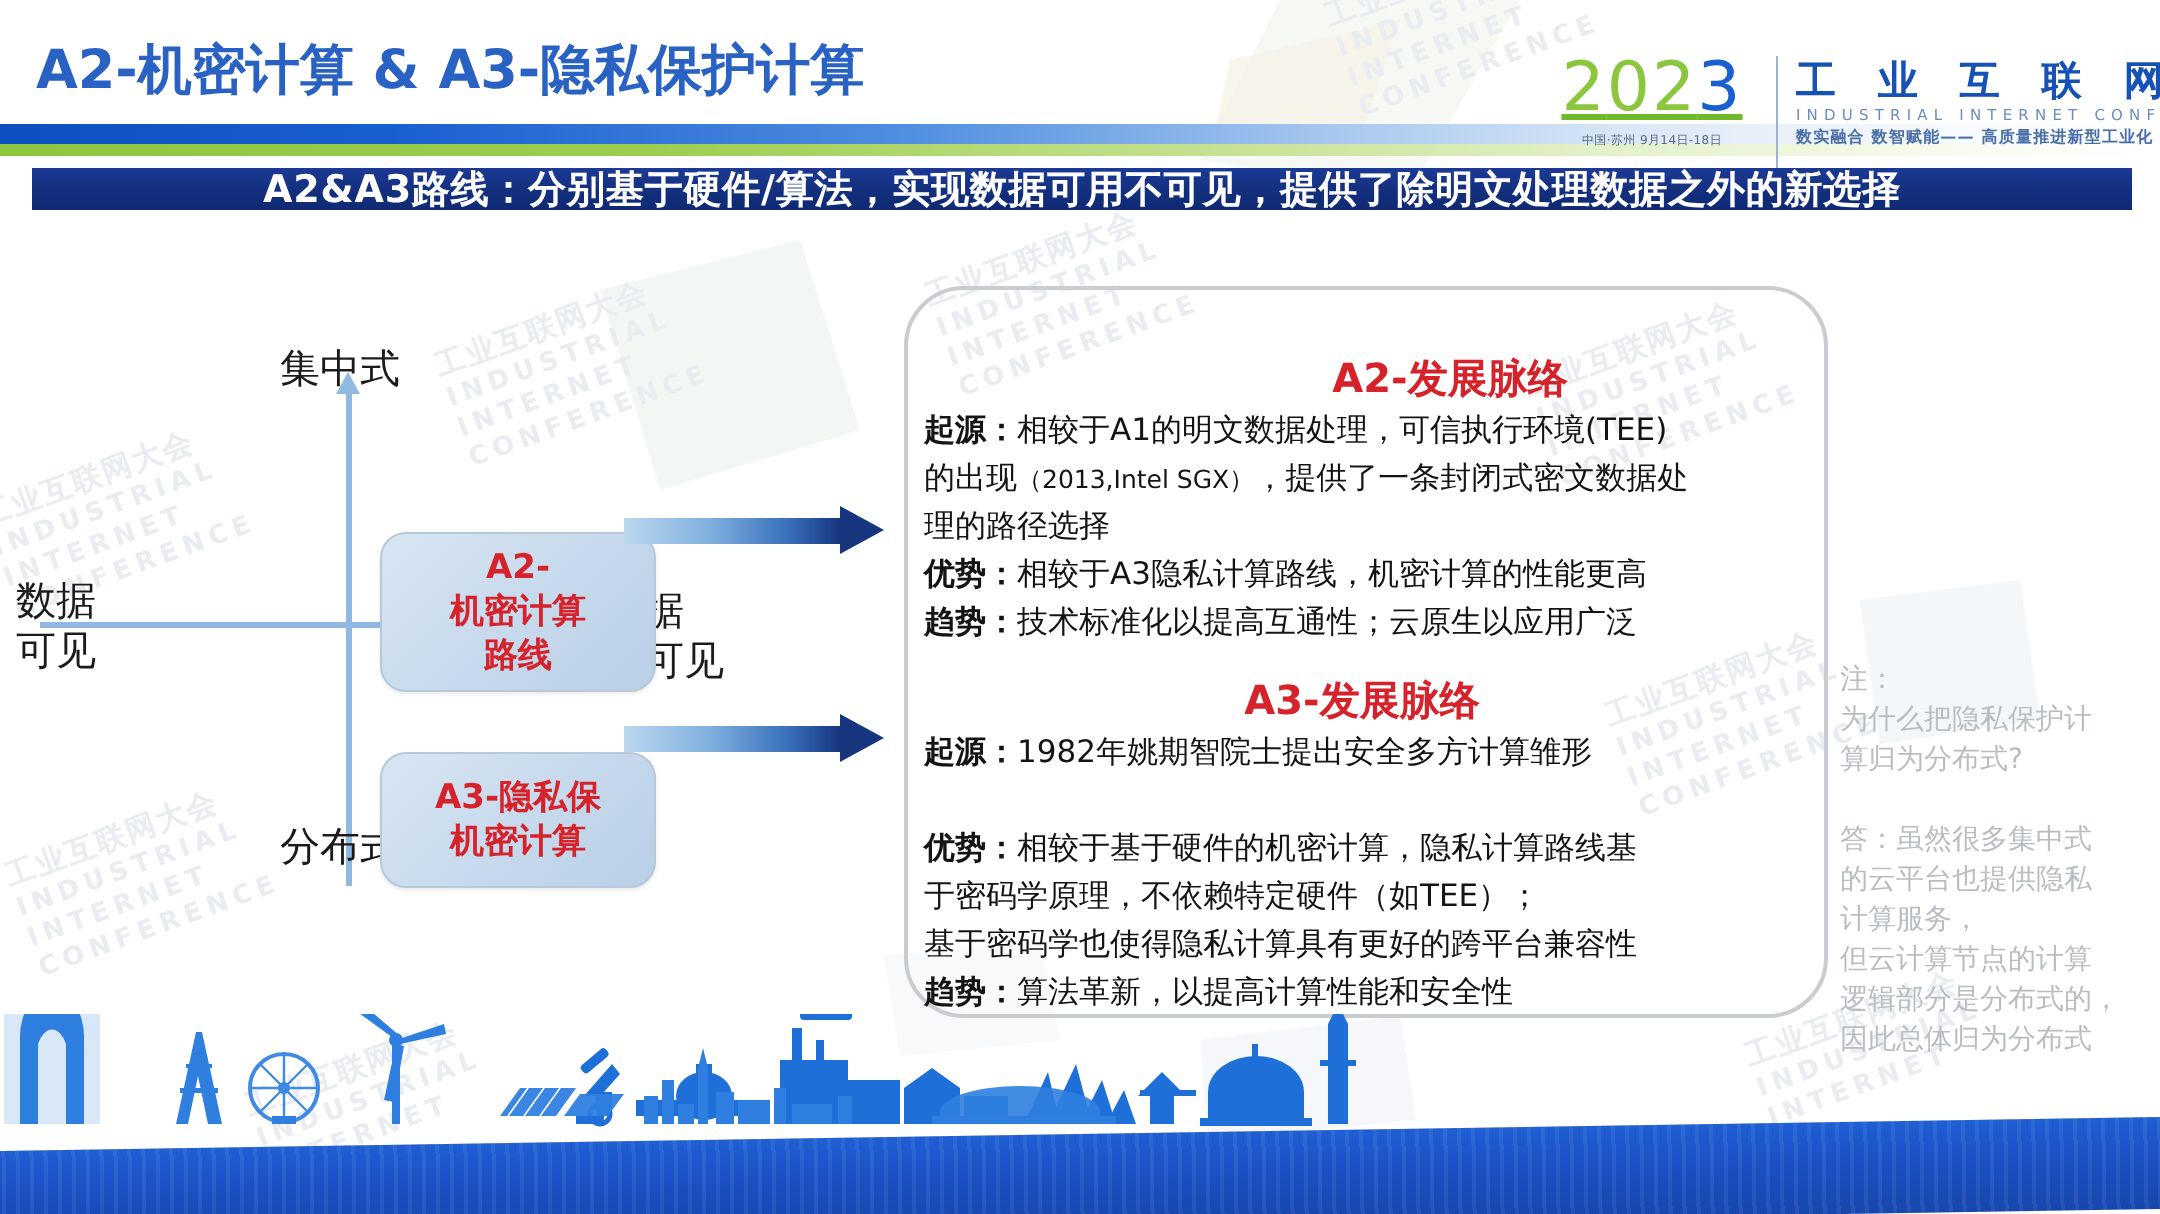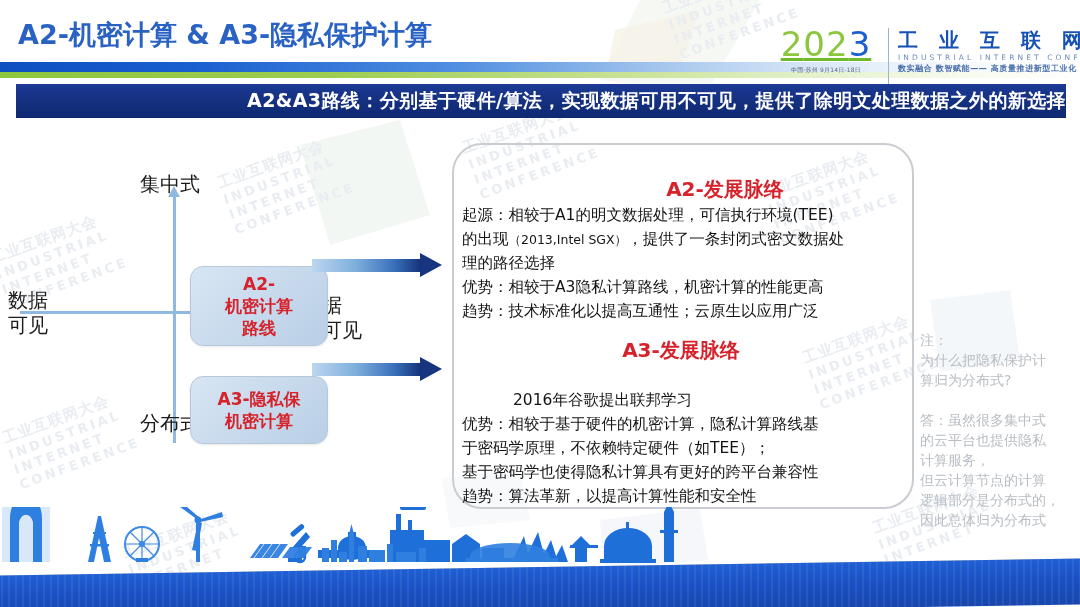--- a/index.html
+++ b/index.html
@@ -132,25 +132,25 @@
     white-space: nowrap;
     font-weight: 600;
   }
 
   
   .banner {
     position: absolute;
     left: 16px;
     top: 84px;
     width: 1050px;
-    height: 34px;
+    height: 21px;
     background: linear-gradient(to bottom, #1c3a96 0%, #14307f 50%, #0f2a72 100%);
     display: flex;
     align-items: center;
-    justify-content: flex-end;
+    justify-content: center;
   }
   .banner-text {
     color: #ffffff;
     font-size: 19px;
     font-weight: 700;
     letter-spacing: 0.4px;
     white-space: nowrap;
   }
 
   
@@ -266,21 +266,21 @@
   .sec-a2-title { top: 176px; }
   .sec-a3-title { top: 337px; }
 
   .para {
     position: absolute;
     font-size: 15.5px;
     line-height: 24px;
     color: #141414;
     white-space: nowrap;
   }
-  .para b { font-weight: 400; }
+  .para b { font-weight: 700; }
   .small-en { font-size: 12.5px; }
 
   
   .note {
     position: absolute;
     left: 920px;
     top: 330px;
     width: 152px;
     font-size: 14px;
     line-height: 20px;
@@ -463,22 +463,22 @@
   </div>
   <div class="para" style="left:462px; top:275px;">
     <b>优势：</b><span>相较于A3隐私计算路线，机密计算的性能更高</span>
   </div>
   <div class="para" style="left:462px; top:299px;">
     <b>趋势：</b><span>技术标准化以提高互通性；云原生以应用广泛</span>
   </div>
 
   <div class="sec-title sec-a3-title" style="left:452px;">A3-发展脉络</div>
 
-  <div class="para" style="left:513px; top:388px;">
-    <span>2016年谷歌提出联邦学习</span>
+  <div class="para" style="left:462px; top:364px;">
+    <b>起源：</b><span>1982年姚期智院士提出安全多方计算雏形</span>
   </div>
   <div class="para" style="left:462px; top:412px;">
     <b>优势：</b><span>相较于基于硬件的机密计算，隐私计算路线基</span>
   </div>
   <div class="para" style="left:462px; top:436px;">
     <span>于密码学原理，不依赖特定硬件（如TEE）；</span>
   </div>
   <div class="para" style="left:462px; top:460px;">
     <span>基于密码学也使得隐私计算具有更好的跨平台兼容性</span>
   </div>

